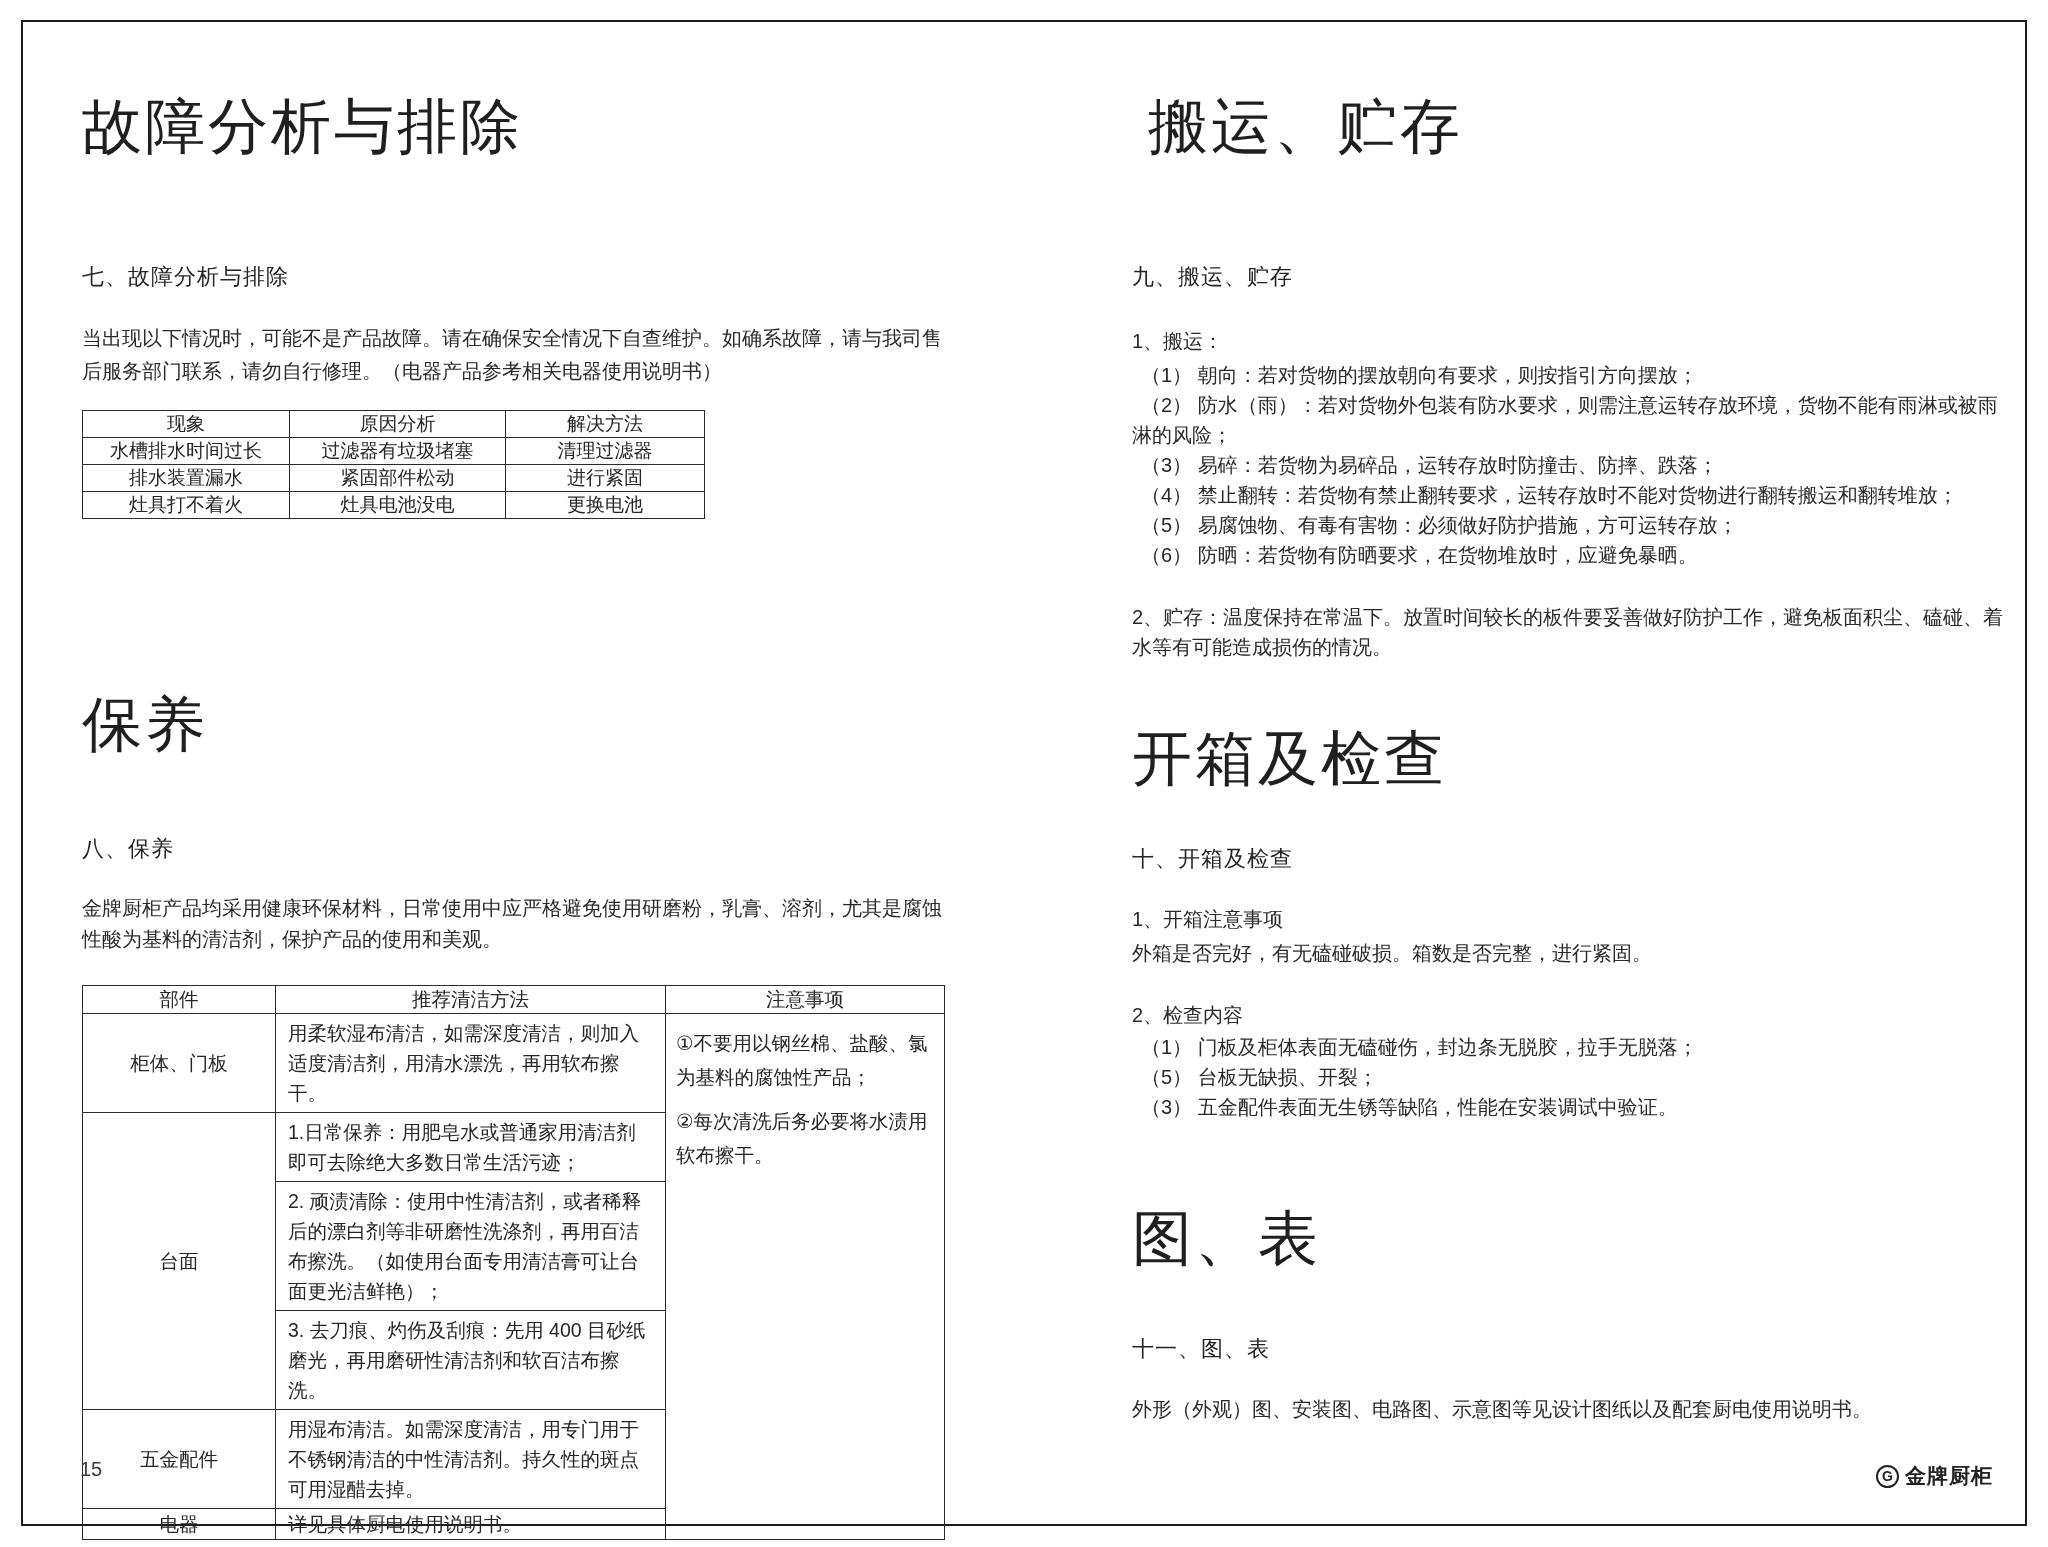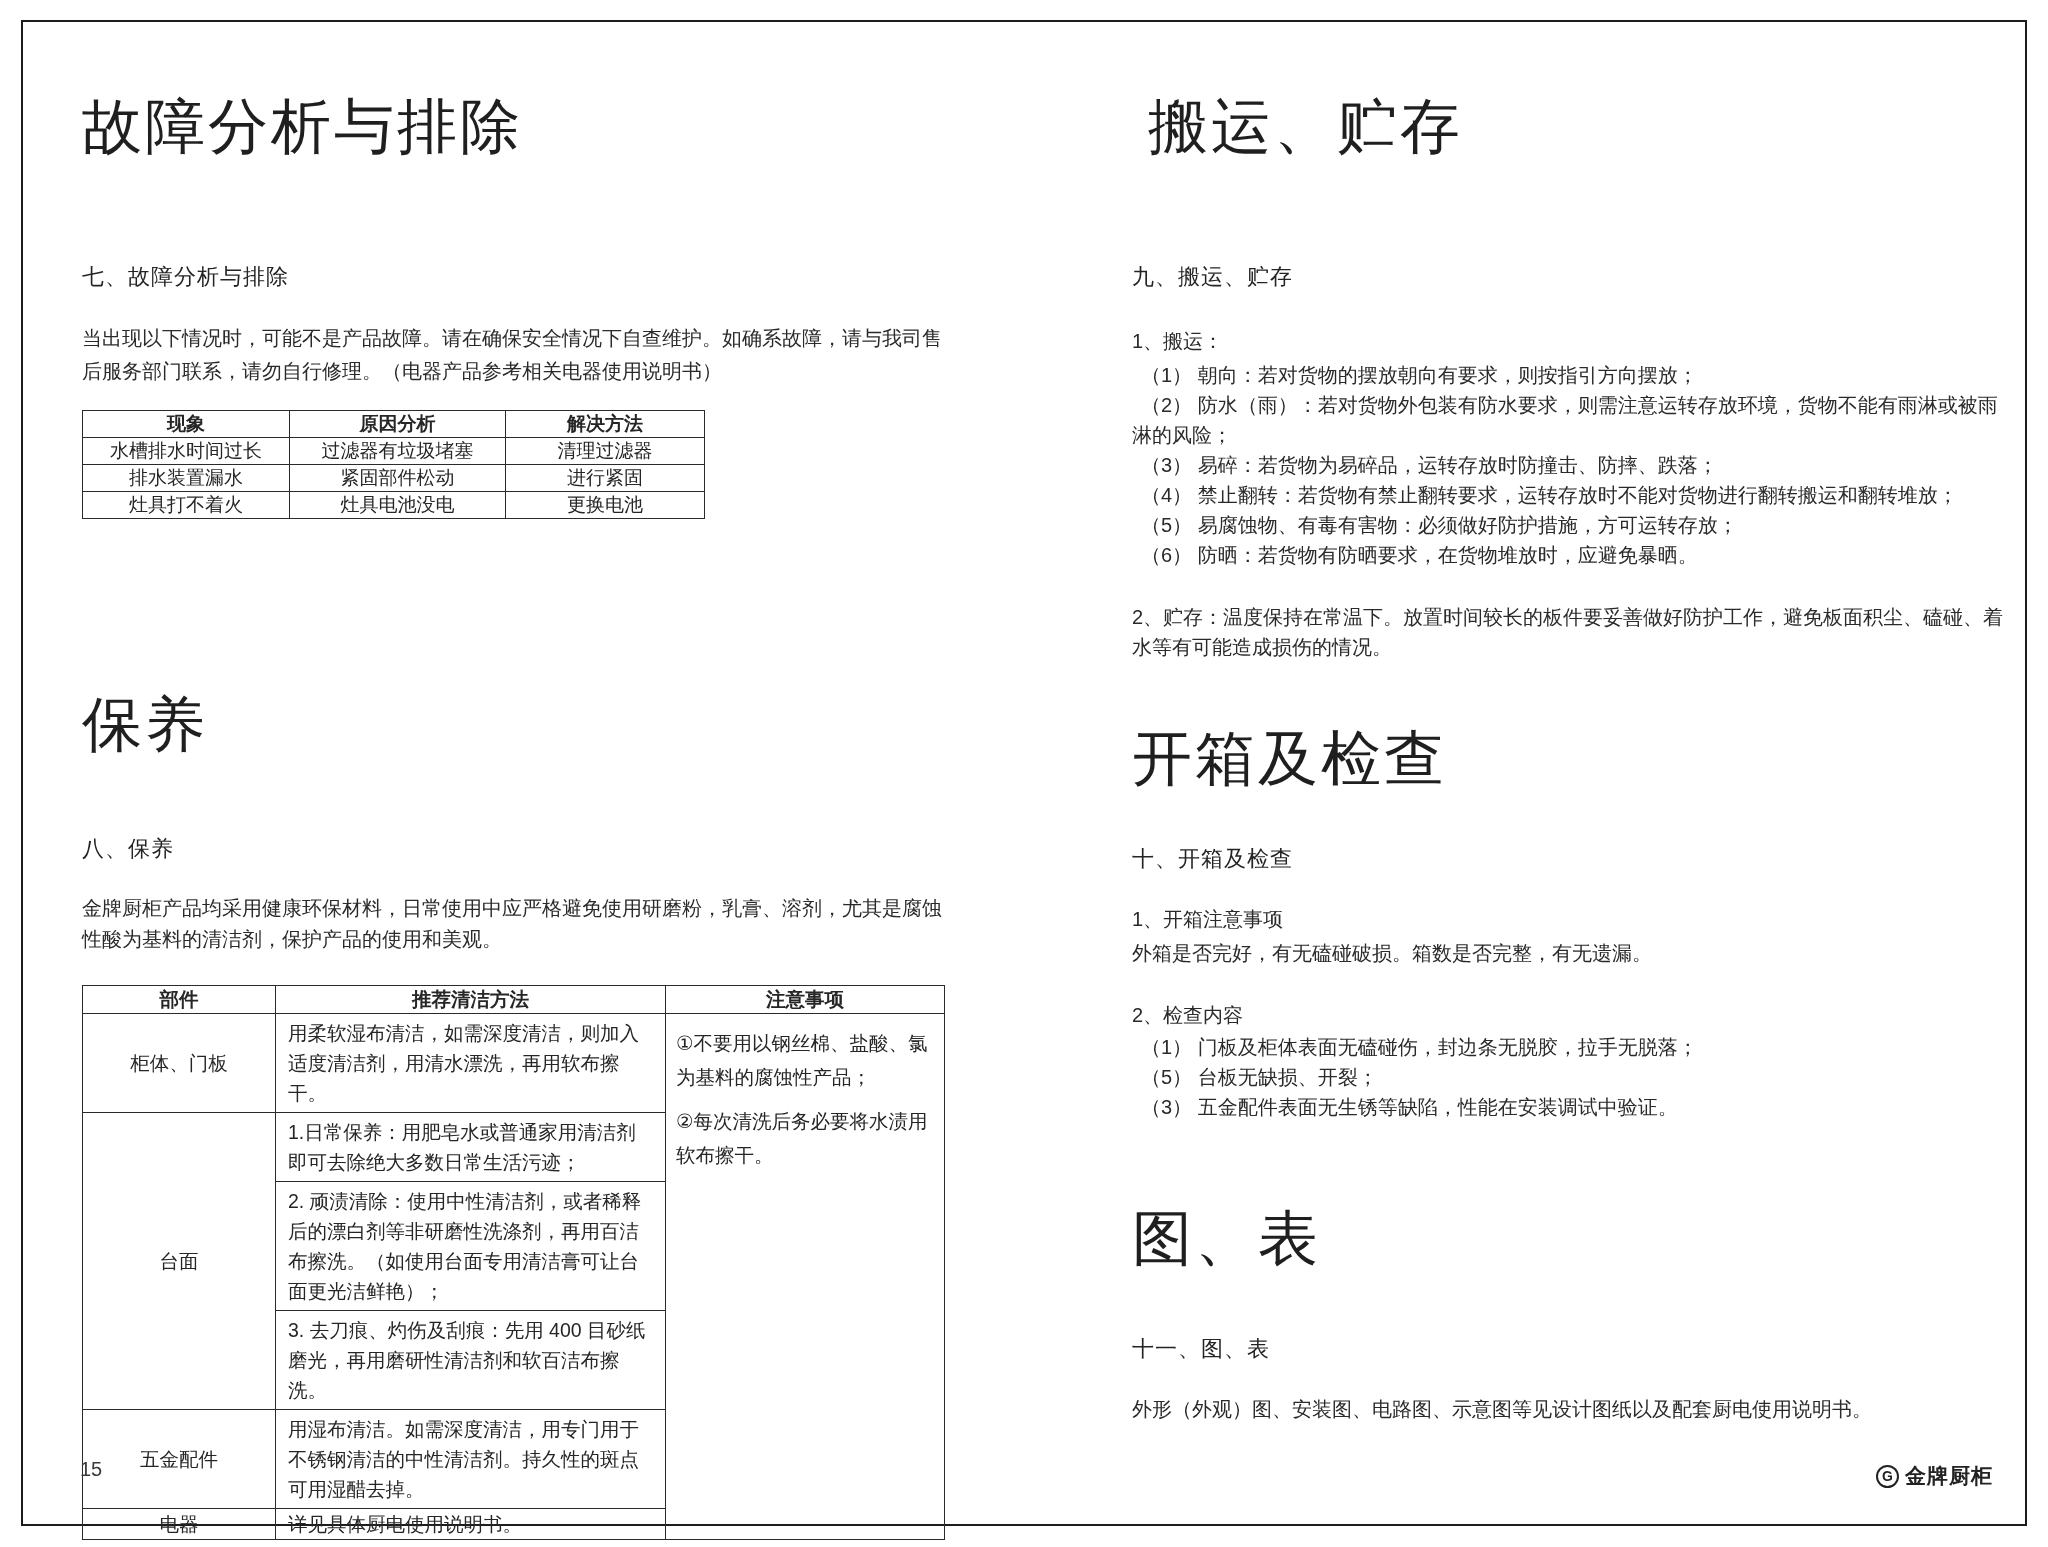--- a/index.html
+++ b/index.html
@@ -17,21 +17,21 @@
   }
   .abs{position:absolute;}
   .h1{font-size:60px;font-weight:400;color:#1f1f1f;letter-spacing:3px;line-height:1.15;}
   .sub{font-size:22px;font-weight:400;color:#242424;letter-spacing:1px;}
   .body{font-size:20px;line-height:33px;color:#2a2a2a;}
   .list .li{text-indent:9px;}
   .label{font-size:20px;color:#2a2a2a;}
 
   table{border-collapse:collapse;table-layout:fixed;}
   table, th, td{border:1.5px solid #2b2b2b;}
-  th{font-weight:700;}
+  th{font-weight:400;}
 
   
   .t-fault{width:622px;font-size:19px;color:#262626;}
   .t-fault th,.t-fault td{height:26px;padding:0 4px;text-align:center;vertical-align:middle;line-height:24px;}
 
   
   .t-care{width:862px;font-size:19.5px;color:#262626;}
   .t-care th{height:27px;text-align:center;vertical-align:middle;padding:0 4px;}
   .t-care td{padding:0;}
   .t-care td.part{text-align:center;vertical-align:middle;padding:0 6px;}
@@ -145,21 +145,21 @@
     <div class="li">（4） 禁止翻转：若货物有禁止翻转要求，运转存放时不能对货物进行翻转搬运和翻转堆放；</div>
     <div class="li">（5） 易腐蚀物、有毒有害物：必须做好防护措施，方可运转存放；</div>
     <div class="li">（6） 防晒：若货物有防晒要求，在货物堆放时，应避免暴晒。</div>
   </div>
 
   <div class="abs body" style="left:1132px;top:602px;width:884px;line-height:30px;">2、贮存：温度保持在常温下。放置时间较长的板件要妥善做好防护工作，避免板面积尘、磕碰、着水等有可能造成损伤的情况。</div>
 
   <div class="abs h1" style="left:1132px;top:724px;">开箱及检查</div>
   <div class="abs sub" style="left:1132px;top:844px;">十、开箱及检查</div>
   <div class="abs label" style="left:1132px;top:906px;text-align:right;">1、开箱注意事项</div>
-  <div class="abs body" style="left:1132px;top:938px;width:884px;line-height:30px;">外箱是否完好，有无磕碰破损。箱数是否完整，有无遗漏。</div>
+  <div class="abs body" style="left:1132px;top:938px;width:884px;line-height:30px;">外箱是否完好，有无磕碰破损。箱数是否完整，进行紧固。</div>
   <div class="abs label" style="left:1132px;top:1002px;">2、检查内容</div>
 
   <div class="abs body list" style="left:1132px;top:1032px;width:884px;line-height:30px;">
     <div class="li">（1） 门板及柜体表面无磕碰伤，封边条无脱胶，拉手无脱落；</div>
     <div class="li">（5） 台板无缺损、开裂；</div>
     <div class="li">（3） 五金配件表面无生锈等缺陷，性能在安装调试中验证。</div>
   </div>
 
   <div class="abs h1" style="left:1132px;top:1204px;">图、表</div>
   <div class="abs sub" style="left:1132px;top:1334px;">十一、图、表</div>

